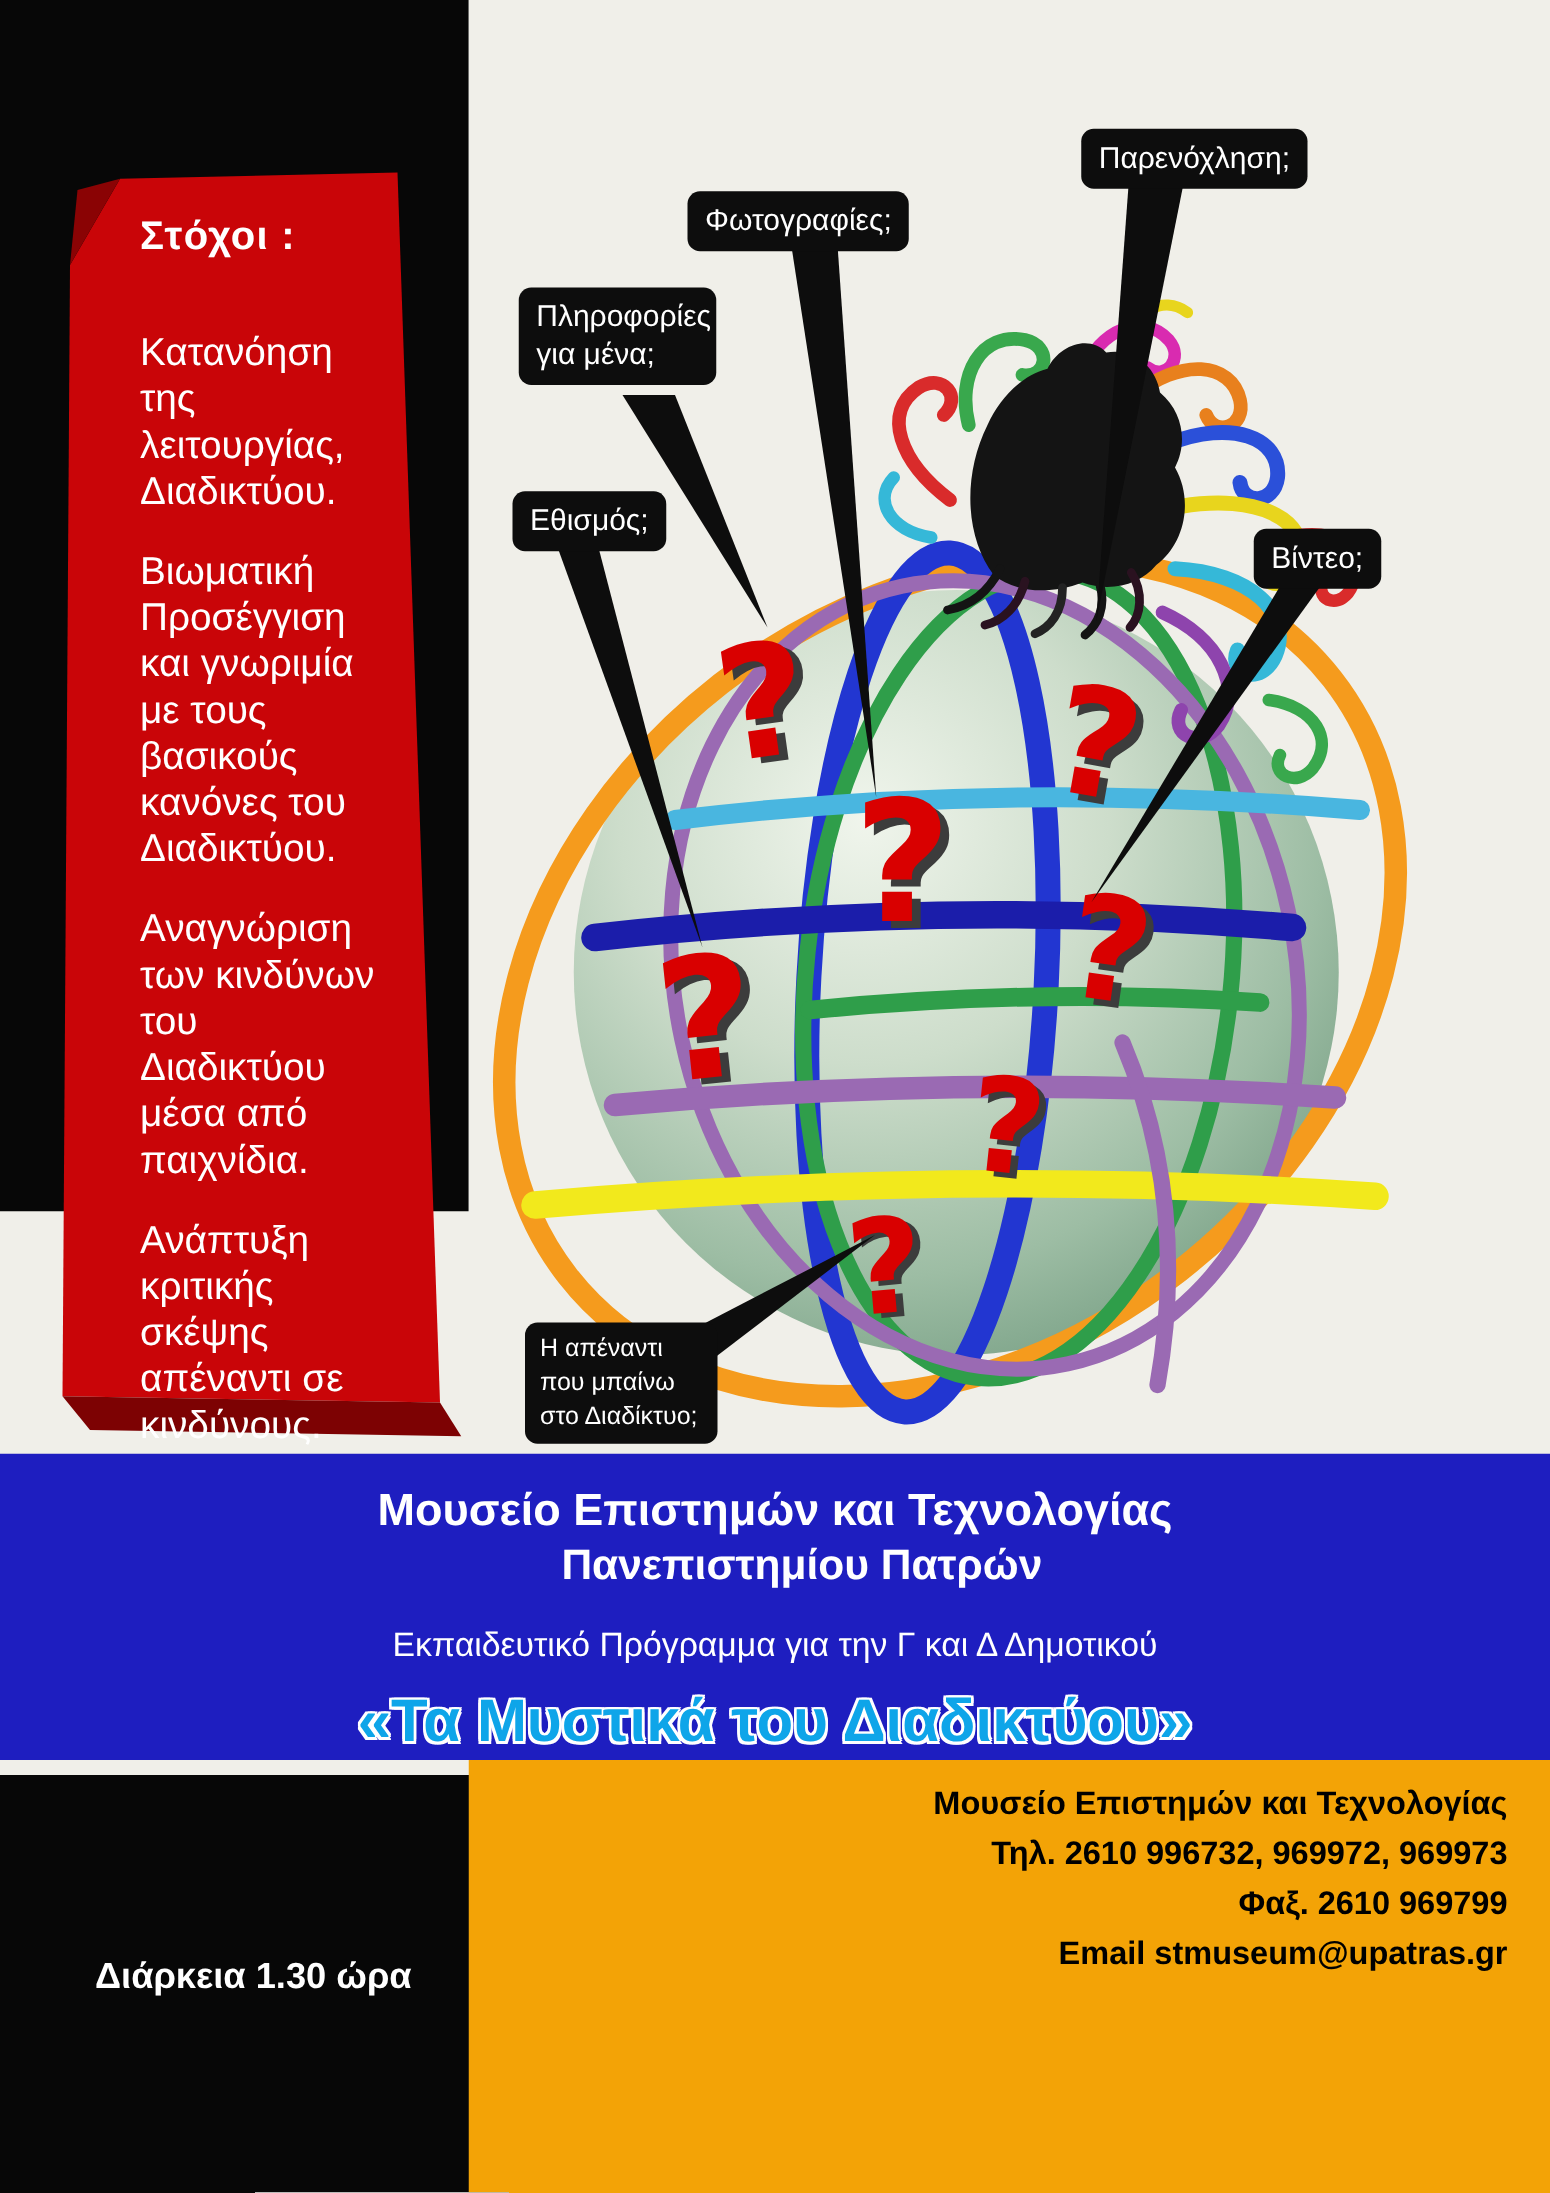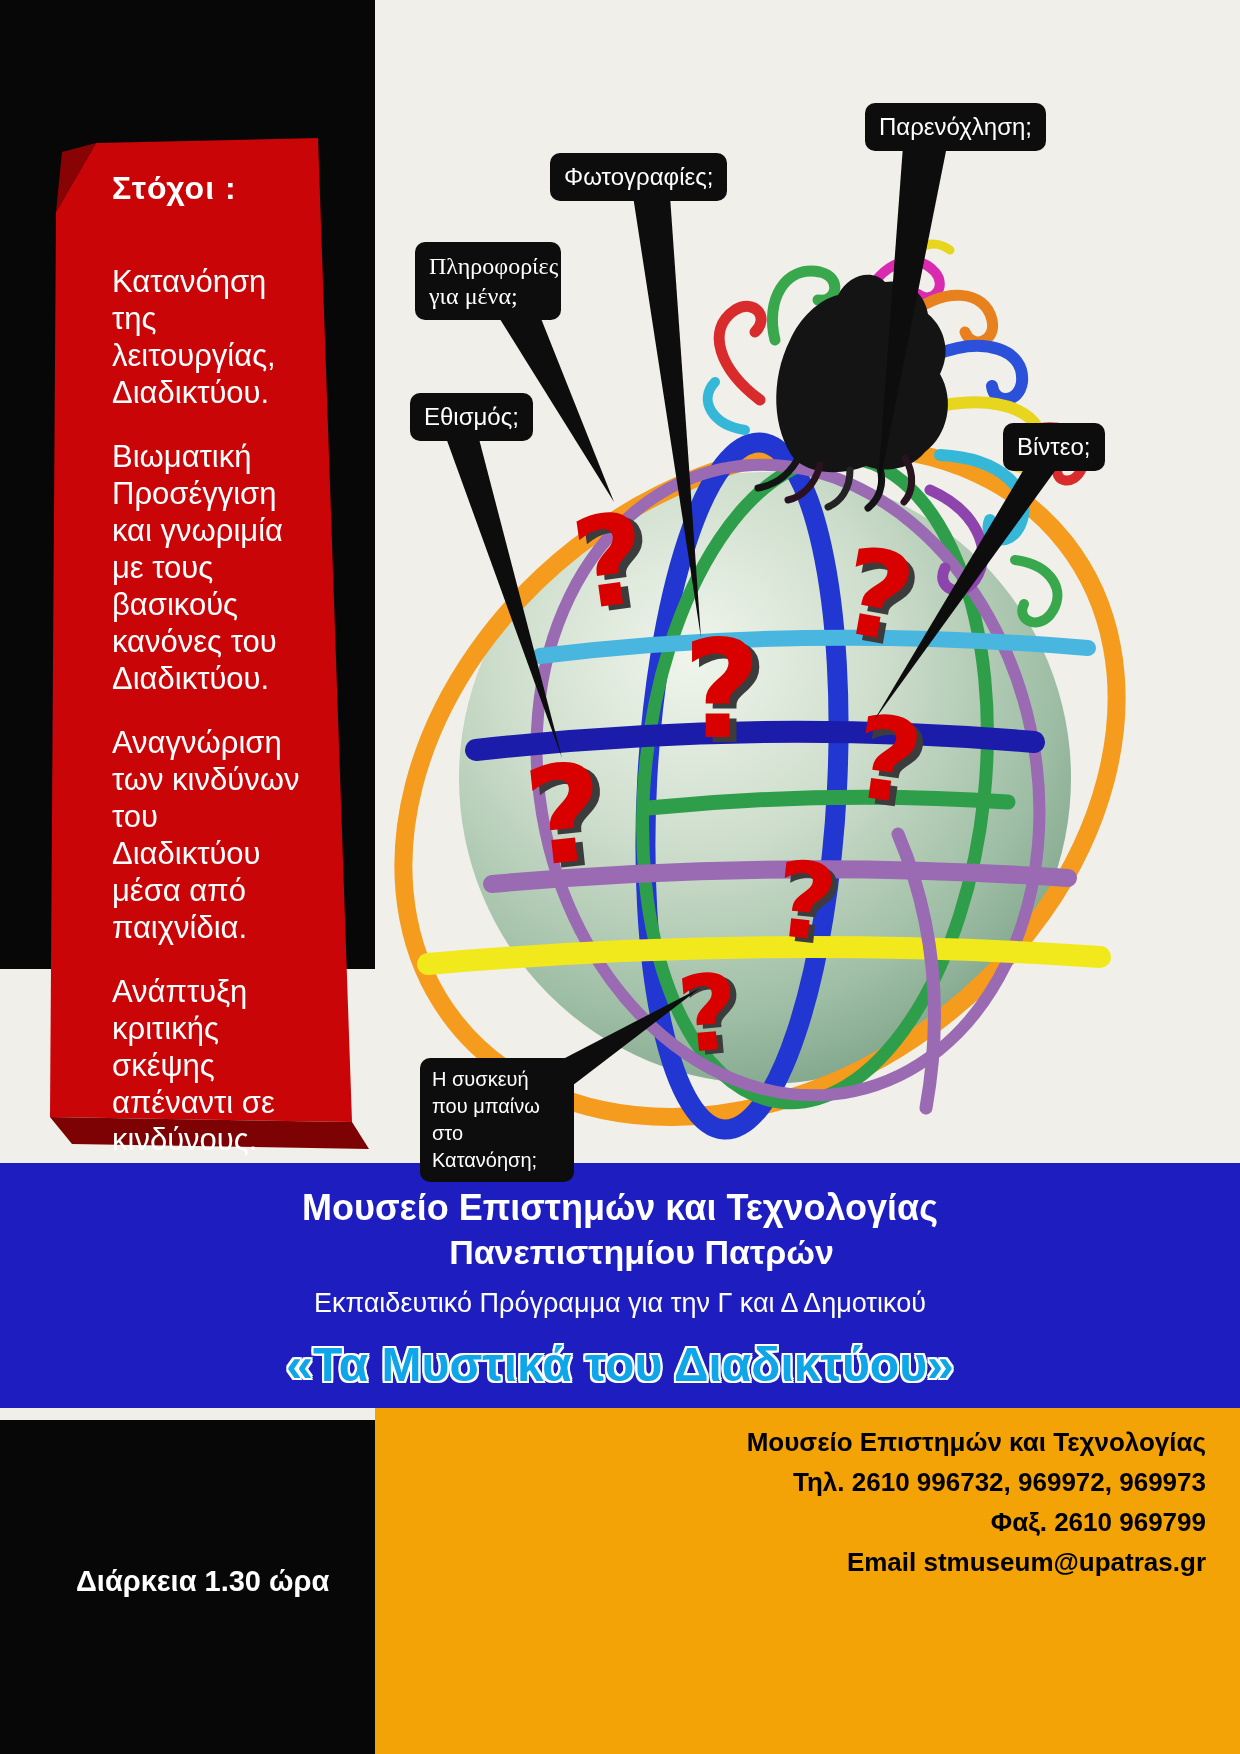--- a/index.html
+++ b/index.html
@@ -17,31 +17,31 @@
   .goal-item { font-size:31px; line-height:37px; margin-bottom:27px; }
 
   
   .art { position:absolute; left:375px; top:0; width:865px; height:1163px; background:#f0efe9; }
 
   
   .callout { position:absolute; background:#0d0d0d; color:#ffffff; border-radius:10px;
              padding:9px 14px; font-size:24px; line-height:30px; z-index:3; }
   .callout-harassment { left:865px; top:103px;text-align:center; }
   .callout-photos     { left:550px; top:153px; }
-  .callout-info       { left:415px; top:242px; width:146px;font-family:Liberation Serif, serif; }
+  .callout-info       { left:415px; top:230px; width:158px; }
   .callout-addiction  { left:410px; top:393px; }
   .callout-video      { left:1003px; top:423px; }
   .callout-device     { left:420px; top:1058px; width:154px; font-size:20px; line-height:27px; padding:8px 12px; }
 
   
   .blue-band { position:absolute; left:0; top:1163px; width:1240px; height:245px;
                background:#1e1ec0; color:#ffffff; text-align:center; padding-top:24px; }
   .museum-line1 { font-size:36px; font-weight:bold; }
   .museum-line2 { font-size:34px; font-weight:bold; margin-top:4px;padding-left:43px; }
-  .program-line { font-size:27px; margin-top:16px; }
+  .program-line { font-size:27px; margin-top:29px; }
   .poster-title { font-size:48px; font-weight:bold; color:#0ea5e9; margin-top:18px;
                   text-shadow:-2px -2px 0 #fff, 2px -2px 0 #fff, -2px 2px 0 #fff, 2px 2px 0 #fff,
                               0 -2px 0 #fff, 0 2px 0 #fff, -2px 0 0 #fff, 2px 0 0 #fff; }
 
   
   .bottom { position:absolute; left:0; top:1408px; width:1240px; height:346px; }
   .bottom-left { position:absolute; left:0; top:12px; width:450px; height:346px; background:#070707; }
   .duration { position:absolute; left:76px; top:145px; color:#ffffff; font-size:29px; font-weight:bold; }
   .bottom-right { position:absolute; left:375px; top:0; width:865px; height:346px;
                   background:#f3a306; color:#000000; text-align:right; padding:14px 34px 0 0; }
@@ -154,21 +154,21 @@
         <polygon points="538,1072 564,1092 700,988"></polygon>
       </g>
     </svg>
   </div>
 
   <div class="callout callout-harassment">Παρενόχληση;</div>
   <div class="callout callout-photos">Φωτογραφίες;</div>
   <div class="callout callout-info">Πληροφορίες για μένα;</div>
   <div class="callout callout-addiction">Εθισμός;</div>
   <div class="callout callout-video">Βίντεο;</div>
-  <div class="callout callout-device">Η συσκευή που μπαίνω στο Κατανόηση;</div>
+  <div class="callout callout-device">Η απέναντι που μπαίνω στο Διαδίκτυο;</div>
 
   <div class="blue-band">
     <div class="museum-line1">Μουσείο  Επιστημών και Τεχνολογίας</div>
     <div class="museum-line2">Πανεπιστημίου Πατρών</div>
     <div class="program-line">Εκπαιδευτικό Πρόγραμμα για την Γ και Δ Δημοτικού</div>
     <div class="poster-title">«Τα Μυστικά του Διαδικτύου»</div>
   </div>
 
   <div class="bottom">
     <div class="bottom-left">

